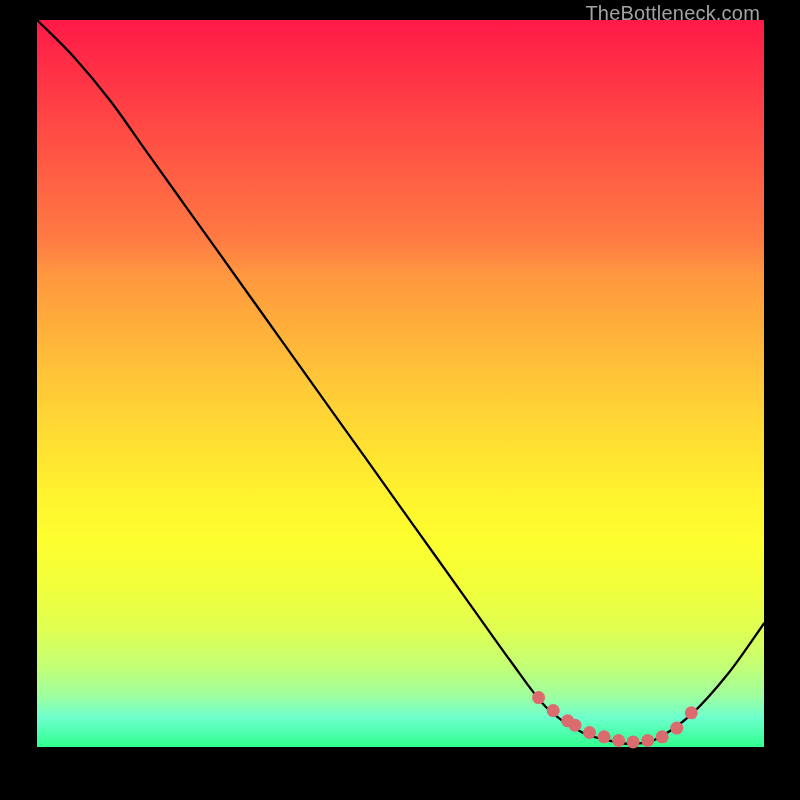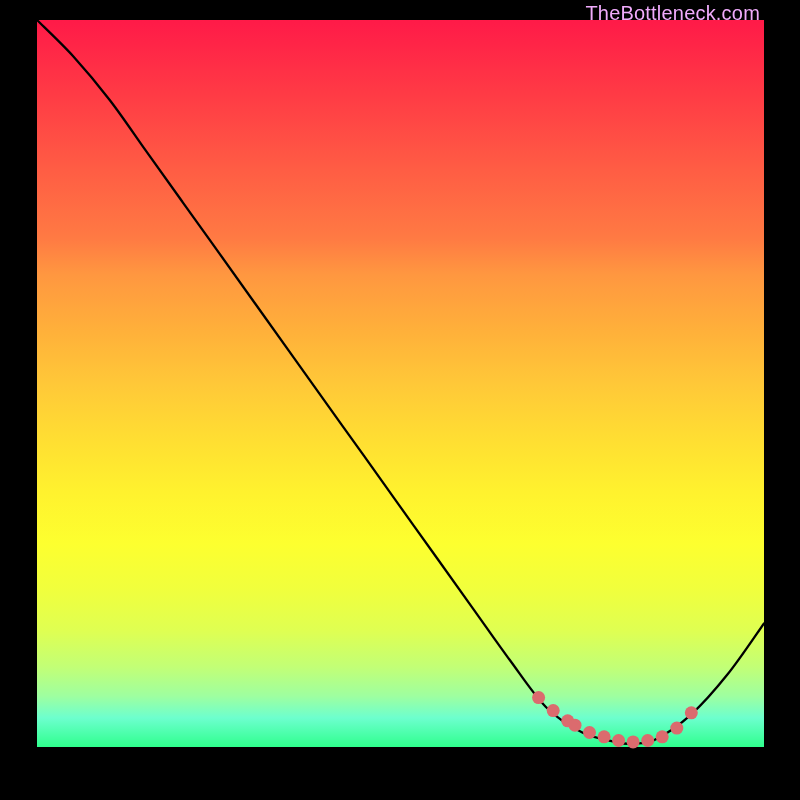--- a/index.html
+++ b/index.html
@@ -34,21 +34,21 @@
       #6dffce 96%,
       #2fff8d 100%);
   }
   .watermark {
     position: absolute;
     top: 2px;
     right: 40px;
     font-family: Arial, Helvetica, sans-serif;
     font-size: 20px;
     font-weight: 500;
-    color: #f0abfc;
+    color: #a3a3a3;
     letter-spacing: 0.2px;
     text-align: right;
   }
   svg.curve {
     position: absolute;
     left: 0;
     top: 0;
     width: 727px;
     height: 727px;
     overflow: visible;

